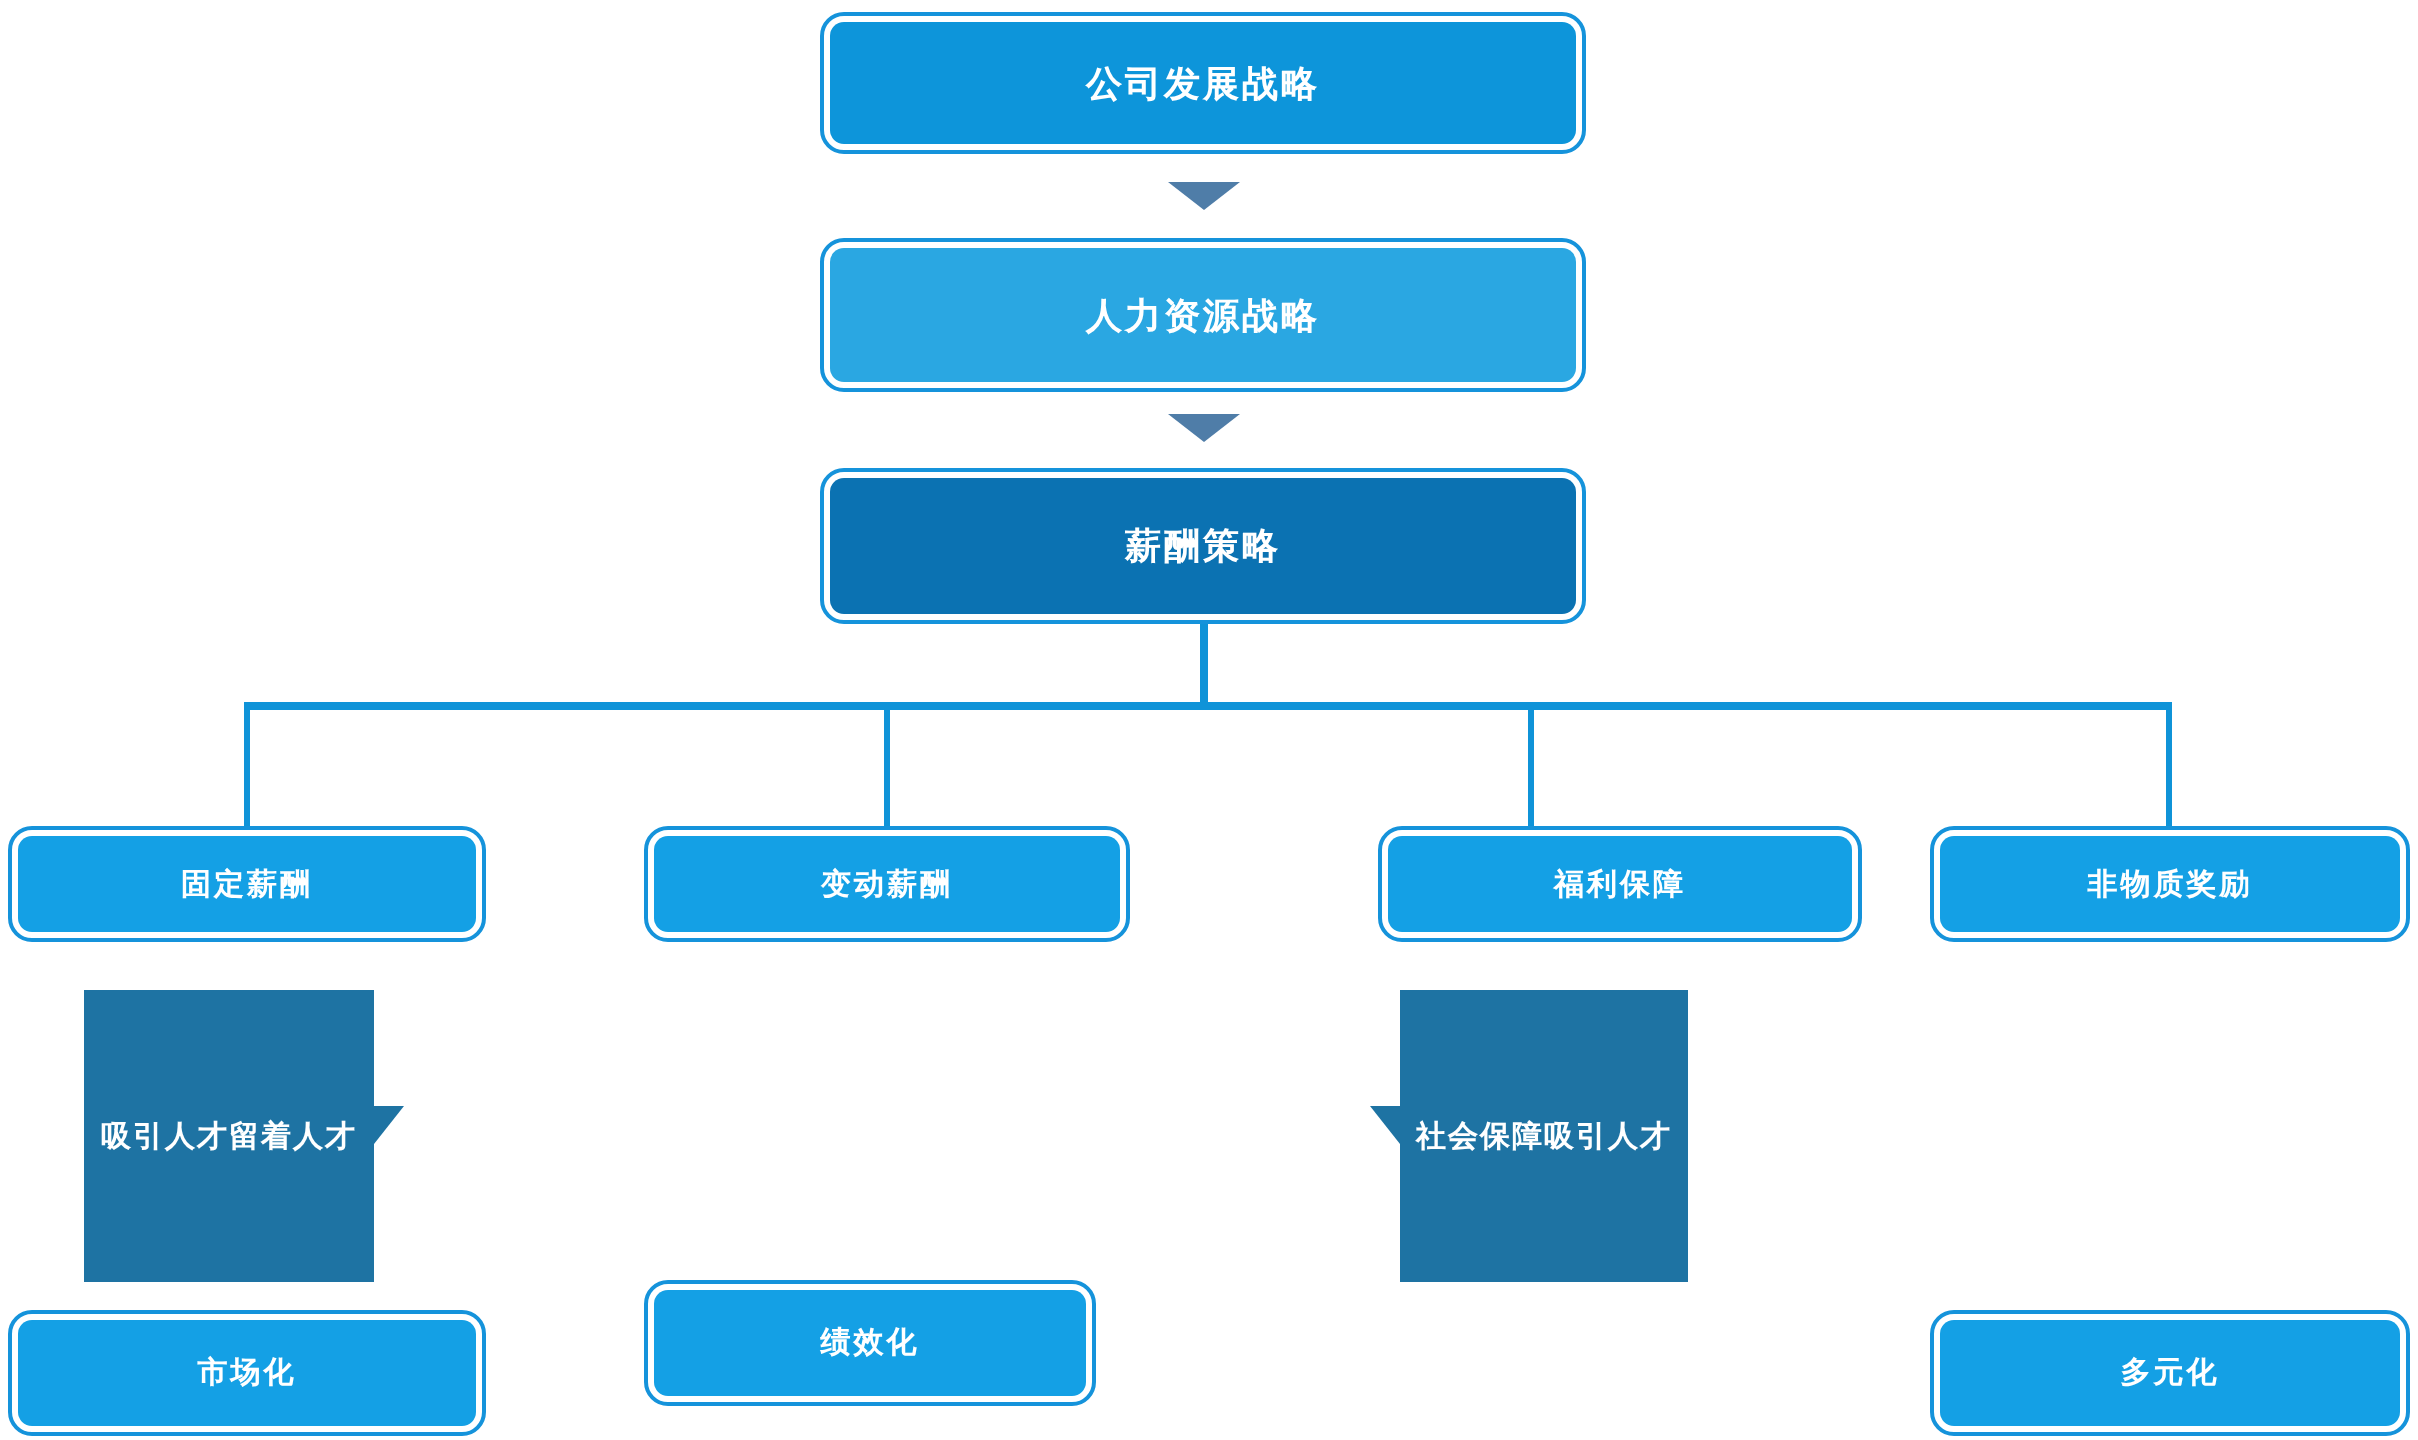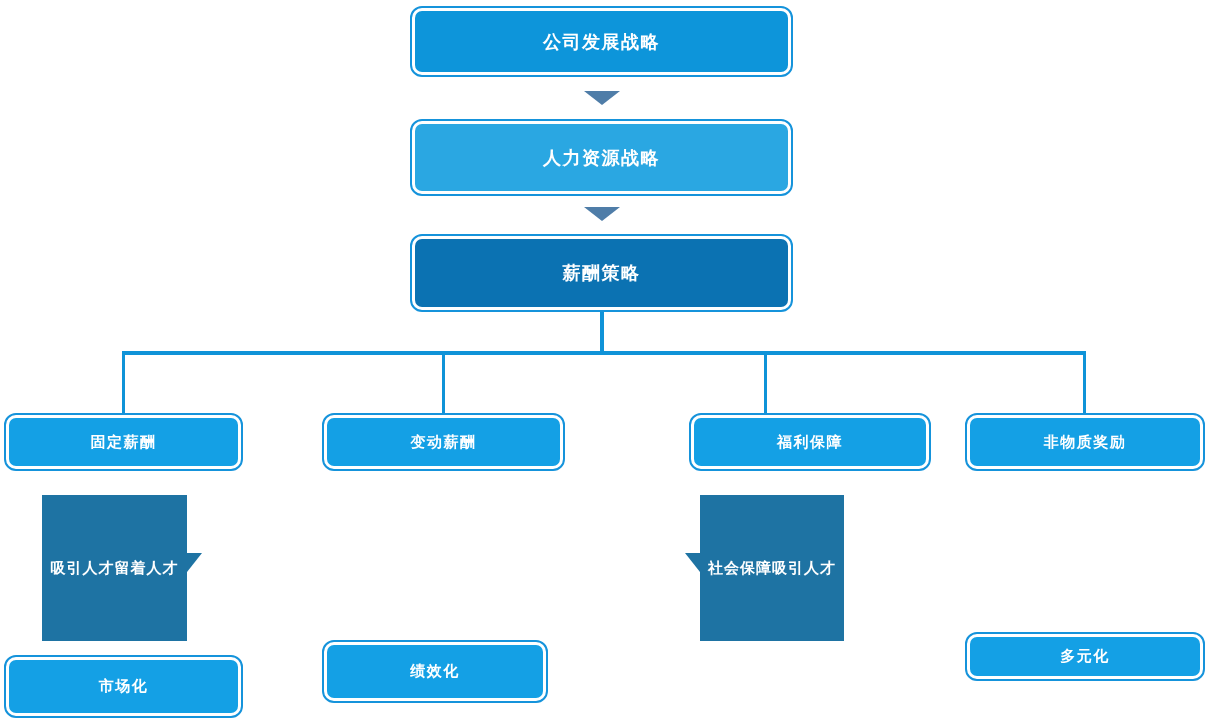--- a/index.html
+++ b/index.html
@@ -112,19 +112,19 @@
     <span class="ribbon-line">社会保障</span>
     <span class="ribbon-line">吸引人才</span>
     <span class="tri tri-left"></span>
   </div>
 
   <div class="node" style="left:965px;top:413px;width:240px;height:58px;--fill:var(--branch-box-fill);">
     <div class="node-inner">
       <span class="node-label">非物质奖励</span>
     </div>
   </div>
-  <div class="node" style="left:965px;top:632px;width:240px;height:49px;--fill:var(--branch-box-fill);">
+  <div class="node" style="left:965px;top:655px;width:240px;height:63px;--fill:var(--branch-box-fill);">
     <div class="node-inner">
       <span class="node-label">多元化</span>
     </div>
   </div>
 
 </div>
 
 </body></html>

